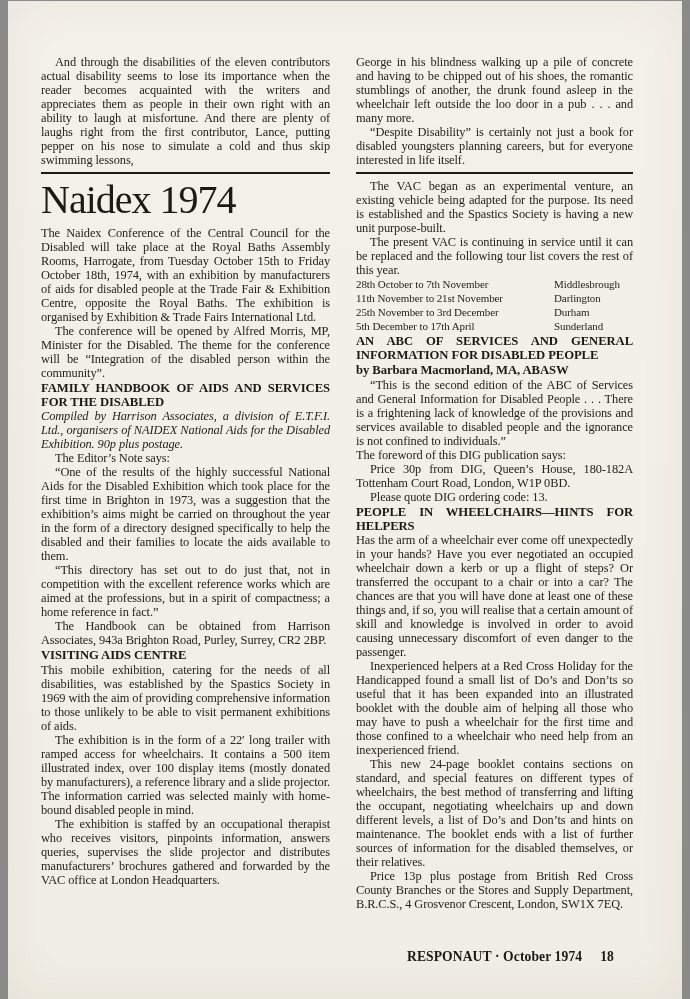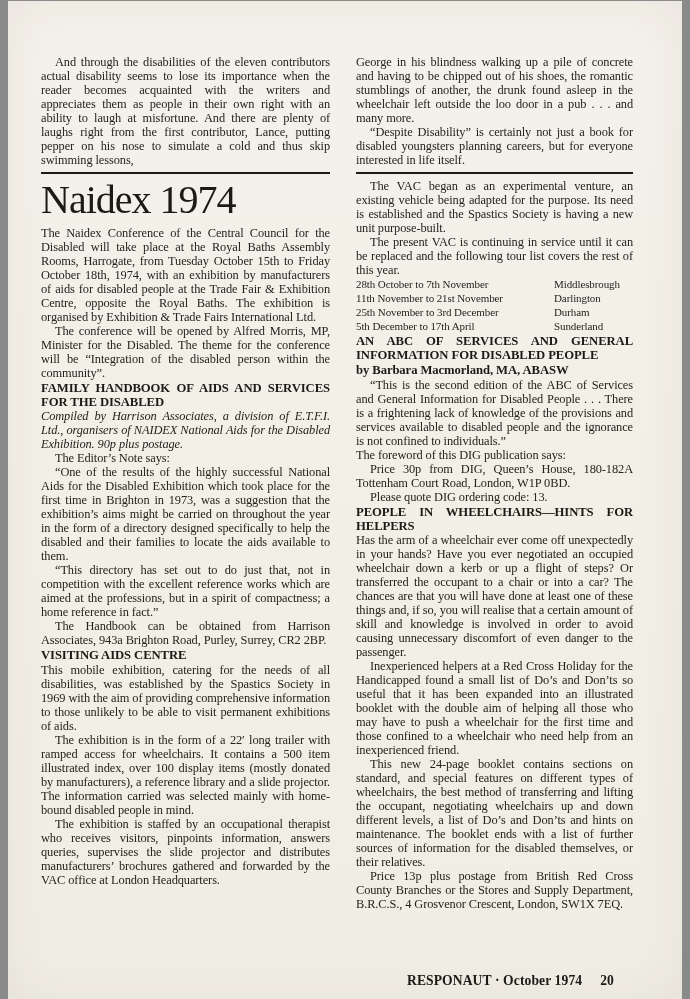--- a/index.html
+++ b/index.html
@@ -39,21 +39,21 @@
   p.credit {
     margin:0; font-style:italic;
     font-size:12.4px; line-height:14px;
     text-align:justify; letter-spacing:-0.1px;
   }
   .tour-row {
     display:grid; grid-template-columns:198px 1fr;
     font-size:11px; line-height:14px; letter-spacing:-0.1px;
   }
   .footer {
-    position:absolute; top:972px; right:68px;
+    position:absolute; top:948px; right:68px;
     display:flex; align-items:baseline; gap:18px;
     font-weight:700; font-size:13.6px; color:#1d1a15;
     letter-spacing:0.1px;
   }
 </style>
 </head>
 <body>
 
 <div class="page">
   <div class="columns">
@@ -115,15 +115,15 @@
       <p class="body">Has the arm of a wheelchair ever come off unexpectedly in your hands? Have you ever negotiated an occupied wheelchair down a kerb or up a flight of steps? Or transferred the occupant to a chair or into a car? The chances are that you will have done at least one of these things and, if so, you will realise that a certain amount of skill and knowledge is involved in order to avoid causing unnecessary discomfort of even danger to the passenger.</p>
       <p class="body ind">Inexperienced helpers at a Red Cross Holiday for the Handicapped found a small list of Do’s and Don’ts so useful that it has been expanded into an illustrated booklet with the double aim of helping all those who may have to push a wheelchair for the first time and those confined to a wheelchair who need help from an inexperienced friend.</p>
       <p class="body ind">This new 24-page booklet contains sections on standard, and special features on different types of wheelchairs, the best method of transferring and lifting the occupant, negotiating wheelchairs up and down different levels, a list of Do’s and Don’ts and hints on maintenance. The booklet ends with a list of further sources of information for the disabled themselves, or their relatives.</p>
       <p class="body ind">Price 13p plus postage from British Red Cross County Branches or the Stores and Supply Department, B.R.C.S., 4 Grosvenor Crescent, London, SW1X 7EQ.</p>
     </div>
 
   </div>
 
   <div class="footer">
     <span>RESPONAUT · October 1974</span>
-    <span>20</span>
+    <span>18</span>
   </div>
 </div>
 
 </body></html>

